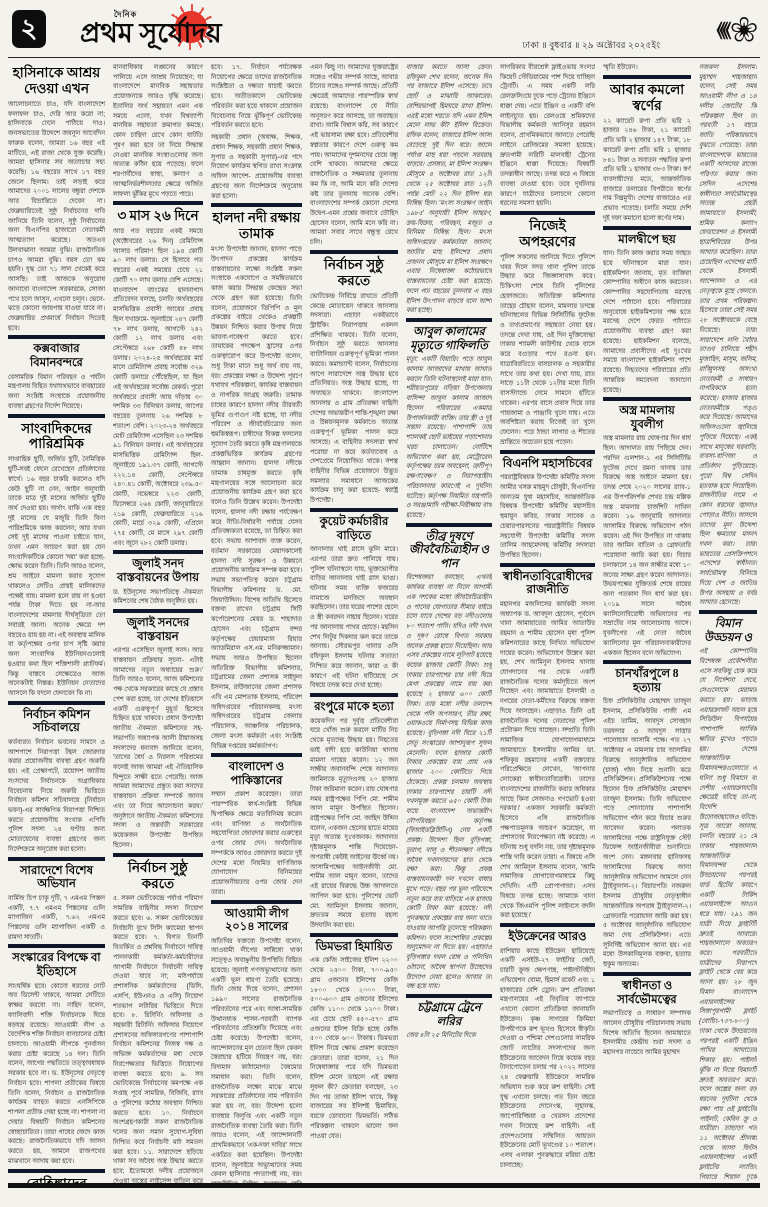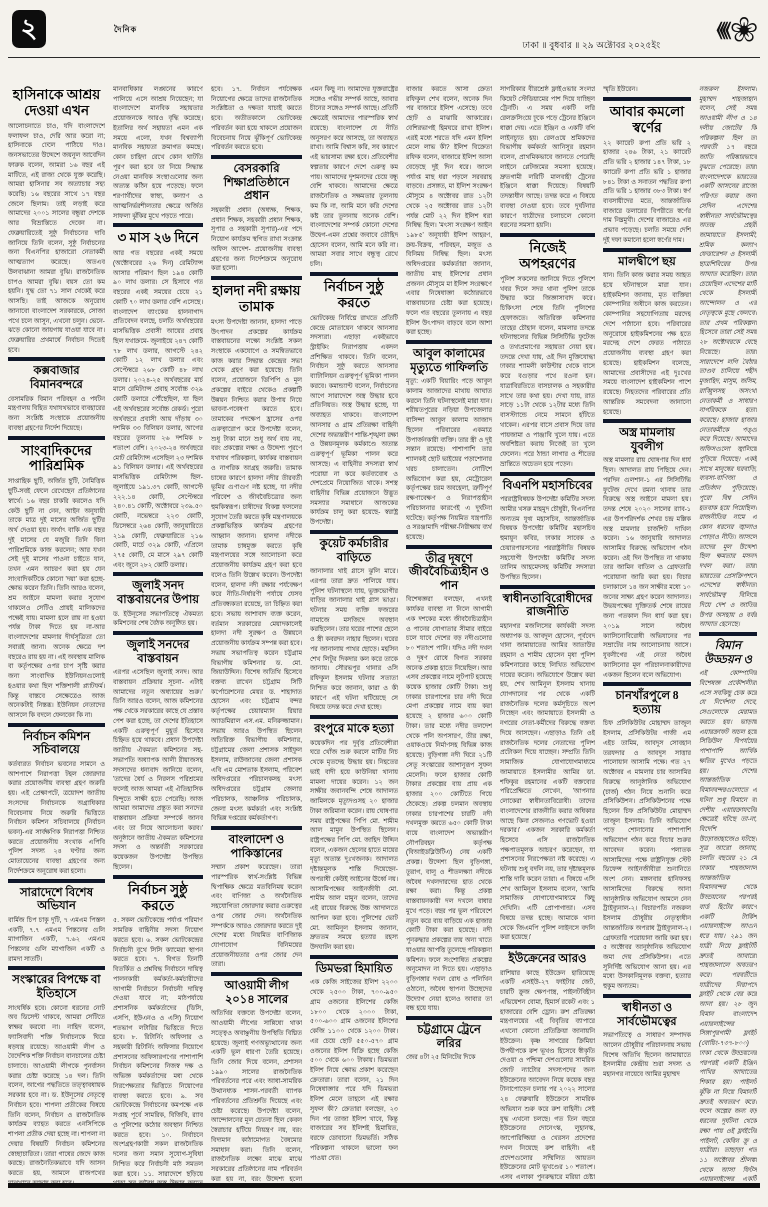--- a/index.html
+++ b/index.html
@@ -41,25 +41,25 @@
     font-family:"Liberation Serif",serif;font-weight:bold;font-size:30px;color:#111;
   }
   .dateline{position:absolute;right:100px;top:20px;font-size:9px;color:#222;margin-top:8px;}
   .ornament{position:absolute;right:2px;top:2px;display:flex;align-items:center;gap:2px;color:#111;}
   .ornament .chev{font-size:18px;font-weight:bold;letter-spacing:-3px;}
   .ornament .emblem{font-size:34px;line-height:34px;}
   .header-rule{position:absolute;top:57px;left:8px;right:8px;height:0;border-top:1.5px solid #2a2a2a;}
   
   .columns{
     position:absolute;top:62px;left:8px;right:8px;bottom:24px;
-    display:flex;gap:8px;overflow:hidden;margin-top:22px;
+    display:flex;gap:8px;overflow:hidden;
   }
   .col{overflow:hidden;flex:none;}
   .col-1{width:97px;} .col-2{width:90px;} .col-3{width:91px;} .col-4{width:88px;}
-  .col-5{width:86px;} .col-6{width:95px;} .col-7{width:88px;} .col-8{width:58px;font-style:italic;}
+  .col-5{width:86px;font-style:italic;} .col-6{width:95px;} .col-7{width:88px;} .col-8{width:58px;font-style:italic;}
   .art-text{
     font-size:6.4px;line-height:1.52;text-align:justify;color:#262626;
     word-break:break-word;margin:0 0 2px 0;
   }
   .headline{
     font-family:"Liberation Serif",serif;font-weight:bold;text-align:center;color:#050505;
     font-size:11.5px;line-height:1.18;padding:3px 0 2px 0;margin-top:3px;
     border-top:4px solid #0f172a;
   }
   .headline.xl{font-size:13.5px;}
@@ -69,20 +69,24 @@
   }
 </style>
 </head>
 <body>
 
 <div class="header">
   <div class="brand">
     <div class="pagenum-box">২</div>
     <div class="masthead-wrap">
       <span class="daily-label">দৈনিক</span>
+      <div class="masthead">
+        <span class="sun"></span>
+        <span>প্রথম সূর্যোদয়</span>
+      </div>
     </div>
   </div>
   <div class="dateline">ঢাকা ॥ বুধবার ॥ ২৯ অক্টোবর ২০২৫ইং</div>
   <div class="ornament">
     <span class="chev">⟪⟪</span>
     <span class="emblem">❀</span>
   </div>
 </div>
 <div class="header-rule"></div>
 
@@ -108,21 +112,20 @@
       <div class="art-text">আর গত বছরের একই সময়ে (অক্টোবরের ২৬ দিন) রেমিট্যান্স আসার পরিমাণ ছিল ১৯৪ কোটি ৯০ লাখ ডলার। সে হিসাবে গত বছরের একই সময়ের চেয়ে ২১ কোটি ৭০ লাখ ডলার বেশি এসেছে। বাংলাদেশ ব্যাংকের হালনাগাদ প্রতিবেদন বলছে, চলতি অর্থবছরের মাসভিত্তিক প্রবাসী আয়ের প্রবাহ ছিল যথাক্রমে- জুলাইয়ে ২৪৭ কোটি ৭৮ লাখ ডলার, আগস্টে ২৪২ কোটি ১২ লাখ ডলার এবং সেপ্টেম্বরে ২৬৮ কোটি ৪৮ লাখ ডলার। ২০২৪-২৫ অর্থবছরের মার্চ মাসে রেমিট্যান্স প্রবাহ সর্বোচ্চ ৩২৯ কোটি ডলারে পৌঁছেছিল, যা ছিল এই অর্থবছরের সর্বোচ্চ রেকর্ড। পুরো অর্থবছরে প্রবাসী আয় দাঁড়ায় ৩০ দশমিক ৩৩ বিলিয়ন ডলার, আগের বছরের তুলনায় ২৬ দশমিক ৮ শতাংশ বেশি। ২০২৩-২৪ অর্থবছরে মোট রেমিট্যান্স এসেছিল ২৩ দশমিক ৯১ বিলিয়ন ডলার। এই অর্থবছরের মাসভিত্তিক রেমিট্যান্স ছিল- জুলাইয়ে ১৯১.৩৭ কোটি, আগস্টে ২২২.১৪ কোটি, সেপ্টেম্বরে ২৪০.৪১ কোটি, অক্টোবরে ২৩৯.৫০ কোটি, নভেম্বরে ২২৩ কোটি, ডিসেম্বরে ২৬৪ কোটি, জানুয়ারিতে ২১৯ কোটি, ফেব্রুয়ারিতে ২১৬ কোটি, মার্চে ৩২৯ কোটি, এপ্রিলে ২৭৫ কোটি, মে মাসে ২৯৭ কোটি এবং জুনে ২৮২ কোটি ডলার।</div>
       <div class="headline">জুলাই সনদ বাস্তবায়নের উপায়</div>
       <div class="art-text">ড. ইউনূসের সভাপতিত্বে ঐকমত্য কমিশনের শেষ বৈঠক অনুষ্ঠিত হয়।</div>
       <div class="headline">জুলাই সনদের বাস্তবায়ন</div>
       <div class="art-text">এরপর এসেছিল জুলাই সনদ। আর বাস্তবায়ন প্রক্রিয়ার সূচনা- এটাই আমাদের নতুন অধ্যায়ের শুরু।' তিনি আরও বলেন, আজ কমিশনের পক্ষ থেকে সরকারের কাছে যে প্রস্তাব পেশ করা হচ্ছে, তা দেশের ইতিহাসে একটি গুরুত্বপূর্ণ মুহূর্ত হিসেবে চিহ্নিত হয়ে থাকবে। প্রধান উপদেষ্টা জাতীয় ঐকমত্য কমিশনের সহ-সভাপতি অধ্যাপক আলী রীয়াজসহ সদস্যদের ধন্যবাদ জানিয়ে বলেন, 'তাদের ধৈর্য ও নিরলস পরিশ্রমের ফলেই আজ আমরা এই ঐতিহাসিক বিন্দুতে সাক্ষী হতে পেরেছি। আজ আমরা আমাদের প্রস্তুত করা সনদের বাস্তবায়ন প্রক্রিয়া সম্পর্কে জানব এবং তা নিয়ে আলোচনা করব।' অনুষ্ঠানে জাতীয় ঐকমত্য কমিশনের সদস্য ও অন্তর্বর্তী সরকারের কয়েকজন উপদেষ্টা উপস্থিত ছিলেন।</div>
       <div class="headline xl">নির্বাচন সুষ্ঠু করতে</div>
       <div class="art-text">৫. সকল ভোটকেন্দ্রে পর্যাপ্ত পরিমাণ সামরিক বাহিনীর সদস্য নিয়োগ করতে হবে। ৬. সকল ভোটকেন্দ্রের নির্বাচনী বুথে সিসি ক্যামেরা স্থাপন করতে হবে। ৭. বিগত তিনটি বিতর্কিত ও প্রশ্নবিদ্ধ নির্বাচনে দায়িত্ব পালনকারী কর্মকর্তা-কর্মচারীদের আগামী নির্বাচনে নির্বাচনী দায়িত্ব দেওয়া যাবে না; মাঠপর্যায়ে প্রশাসনিক কর্মকর্তাদের (ডিসি, এসপি, ইউএনও ও এসি) নিয়োগ শতভাগ লটারির ভিত্তিতে দিতে হবে। ৮. রিটার্নিং অফিসার ও সহকারী রিটার্নিং অফিসার নিয়োগে প্রশাসনের অফিসারগণের পাশাপাশি নির্বাচন কমিশনের নিজস্ব দক্ষ ও অভিজ্ঞ কর্মকর্তাদের মধ্য থেকে নিরপেক্ষতার ভিত্তিতে নিয়োগের ব্যবস্থা করতে হবে। ৯. সব ভোটকেন্দ্রে নির্বাচনের কমপক্ষে এক সপ্তাহ পূর্বে সামরিক, বিজিবি, র‌্যাব ও পুলিশের কঠোর অবস্থান নিশ্চিত করতে হবে। ১০. নির্বাচনে অংশগ্রহণকারী সকল রাজনৈতিক দলের জন্য সমান সুযোগ-সুবিধা নিশ্চিত করে নির্বাচনী মাঠ সমতল করা হবে। ১১. সারাদেশে ছড়িয়ে থাকা সব অবৈধ অস্ত্র উদ্ধার করতে হবে; ইতোমধ্যে দলীয় প্রয়োজনে দেওয়া অস্ত্রের লাইসেন্স বাতিল করে তা সরকারের নিকট জমা করতে হবে। ১২. নির্বাচনী এলাকার অবৈধ অস্ত্র ব্যবহার করে পেশার ও আতঙ্ক সৃষ্টি করার সঙ্গে জড়িতদের গ্রেফতার করে আইনের আওতায় আনতে হবে। ১৩. ভোটারদের নিরাপদে ভোটকেন্দ্রে যাতায়াত নিশ্চিত করতে নির্বাচনী এলাকার ভেতর ও বহিঃস্থ স্থানে সম্ভাব্য তৎপরতা সেনা নজরে নিলে অস্ত্রধারীদের দমন করতে হবে। ১৪. ভোটার তালিকায় ভোটারদের ছবি স্পষ্ট না হলে তা নাগোদল করে চূড়ান্ত তালিকা পোলিং এজেন্টদের ব্যবস্থাপনায় সরবরাহ করতে হবে। ১৫. নির্বাচনী কাজে নিয়োজিত পোলিং, প্রিজাইডিং অফিসার, আনসার ও আইন-শৃঙ্খলা কর্মকর্তা-কর্মচারীদের পোর্টালের মাধ্যমে ভোট প্রদানের সুযোগ দিতে হবে। ১৬. প্রবাসী ভোটারদের ভোট প্রদানের পদ্ধতি সহজ করতে ভোটার আইডি কার্ড বা পাসপোর্ট যেকোনো একটির মাধ্যমে ভোট প্রদানের সুযোগ দেওয়া হোক; রেজিস্টার্ড প্রবাসী ভোটারদের ভোট রাজনৈতিক দলগুলোকে যৌক্তিক সময়ে সরবরাহ করতে</div>
     </div>
     <div class="col col-3">
       <div class="art-text">হবে। ১৭. নির্বাচন পর্যবেক্ষক নিয়োগের ক্ষেত্রে তাদের রাজনৈতিক সংশ্লিষ্টতা ও দক্ষতা যাচাই করতে হবে। অতীতকালে ভোটকেন্দ্র পরিবর্তন করা হয়ে থাকলে প্রয়োজন বিবেচনায় নিয়ে ঝুঁকিপূর্ণ ভোটকেন্দ্র পরিবর্তন করতে হবে।</div>
-      <div class="headline">বেসরকারি শিক্ষাপ্রতিষ্ঠানে প্রধান</div>
       <div class="art-text">সহকারী প্রধান (অধ্যক্ষ, শিক্ষক, প্রধান শিক্ষক, সহকারী প্রধান শিক্ষক, সুপার ও সহকারী সুপার)-এর পদে নিয়োগ কার্যক্রম স্থগিত রাখা সংক্রান্ত অফিস আদেশ- প্রয়োজনীয় ব্যবস্থা গ্রহণের জন্য নির্দেশক্রমে অনুরোধ করা হলো।</div>
       <div class="headline xl">হালদা নদী রক্ষায় তামাক</div>
       <div class="art-text">মৎস্য উপদেষ্টা জানান, হালদা পাড়ে উৎপাদন প্রকল্পের কার্যক্রম বাস্তবায়নের লক্ষ্যে সংশ্লিষ্ট সকল সংস্থাকে একযোগে ও সমন্বিতভাবে কাজ করার সিদ্ধান্ত কেন্দ্রের সভা থেকে গ্রহণ করা হয়েছে। তিনি বলেন, প্রয়োজনে ডিপিপি ও মূল প্রকল্পের বাইরে থেকেও প্রকল্পটি উন্নয়ন নিশ্চিত করার উপায় নিয়ে ভাবনা-গবেষণা করতে হবে। তামাকের পদক্ষেপ হ্রাসের ওপর গুরুত্বারোপ করে উপদেষ্টা বলেন, শুধু টাকা মানে শুধু অর্থ ব্যয় নয়, বরং প্রকল্পের লক্ষ্য ও উদ্দেশ্য পূরণে যথাযথ পরিকল্পনা, কার্যকর বাস্তবায়ন ও নাগরিক আগ্রহ জরুরি। তামাক চাষের কারণে হালদা নদীর তীরবর্তী ভূমির গুণাগুণ নষ্ট হচ্ছে, যা নদীর পরিবেশ ও জীববৈচিত্র্যের জন্য হুমকিস্বরূপ। চাষীদের বিকল্প ফসলের সুযোগ তৈরি করতে কৃষি মন্ত্রণালয়কে প্রকল্পভিত্তিক কার্যক্রম গ্রহণের আহ্বান জানান। হালদা নদীকে তামাক চাষমুক্ত করতে কৃষি মন্ত্রণালয়ের সঙ্গে আলোচনা করে প্রয়োজনীয় কার্যক্রম গ্রহণ করা হবে বলেও তিনি উল্লেখ করেন। উপদেষ্টা বলেন, হালদা নদী রক্ষার পর্যবেক্ষণ করে নীতি-নির্ধারণী পর্যায়ে যেসব প্রতিবন্ধকতা রয়েছে, তা চিহ্নিত করা হবে। সভায় আশাবাদ ব্যক্ত করেন, বর্তমান সরকারের মেয়াদকালেই হালদা নদী সুরক্ষণ ও উন্নয়নে প্রয়োজনীয় কার্যক্রম সম্পন্ন করা হবে। সভায় সভাপতিত্ব করেন চট্টগ্রাম বিভাগীয় কমিশনার ড. মো. জিয়াউদ্দিন। বিশেষ অতিথি হিসেবে বক্তব্য রাখেন চট্টগ্রাম সিটি কর্পোরেশনের মেয়র ড. শাহাদাত হোসেন এবং চট্টগ্রাম বন্দর কর্তৃপক্ষের চেয়ারম্যান রিয়ার অ্যাডমিরাল এস.এম. মনিরুজ্জামান। সভায় আরও উপস্থিত ছিলেন অতিরিক্ত বিভাগীয় কমিশনার, চট্টগ্রামের জেলা প্রশাসক সাইফুল ইসলাম, রাউজানের জেলা প্রশাসক এবি এম মোশতাক ইসলাম, পরিবেশ অধিদপ্তরের পরিচালকসহ মৎস্য অধিদপ্তরের চট্টগ্রাম জেলার পরিচালক, আঞ্চলিক পরিচালক, জেলা মৎস্য কর্মকর্তা এবং সংশ্লিষ্ট বিভিন্ন দপ্তরের কর্মকর্তাগণ।</div>
       <div class="headline">বাংলাদেশ ও পাকিস্তানের</div>
       <div class="art-text">সম্মান প্রকাশ করেছেন। তারা পারস্পরিক স্বার্থ-সংশ্লিষ্ট বিভিন্ন দ্বিপাক্ষিক ক্ষেত্রে মতবিনিময় করেন এবং বাণিজ্য ও অর্থনৈতিক সহযোগিতা জোরদার করার গুরুত্বের ওপর জোর দেন। অর্থনৈতিক সম্পর্ককে আরও জোরদার করতে দুই দেশের মধ্যে নিয়মিত বাণিজ্যিক যোগাযোগ বিনিময়ের প্রয়োজনীয়তার ওপর জোর দেন তারা।</div>
       <div class="headline">আওয়ামী লীগ ২০১৪ সালের</div>
       <div class="art-text">অতিথির বক্তব্যে উপদেষ্টা বলেন, আওয়ামী লীগের সান্নিধ্যে থাকা সত্ত্বেও অবাঞ্ছনীয় উপস্থিতি বিঘ্নিত হয়েছে। জুলাই গণঅভ্যুত্থানের জন্য একটি ভুল ধারণা তৈরি হয়েছে। তিনি জোর দিয়ে বলেন, প্রশাসন ১৯৯০ সালের রাজনৈতিক পরিবর্তনের পরে এবং আধা-সামরিক উত্থানধ্যক শাসন-পরবর্তী ব্যাপক পরিবর্তনের প্রতিশ্রুতি দিয়েছে এবং চেষ্টা করেছে। উপদেষ্টা বলেন, আন্দোলনের মূল চেতনা ছিল কেবল স্বৈরাচার হটিয়ে নিয়ন্ত্রণ নয়, বরং বিদ্যমান কাঠামোগত বৈষম্যের সমাধান করা। তিনি বলেন, রাজনৈতিক লক্ষ্যে মাঝে মাঝে সরকারের প্রতিষ্ঠানের নাম পরিবর্তন করা হয় না, বরং উদ্দেশ্য হলো ব্যবস্থার বিলুপ্তি এবং একটি নতুন রাজনৈতিক ব্যবস্থা তৈরি করা। তিনি আরও বলেন, এই আন্দোলনটি প্রাথমিকভাবে 'এক-দফা দাবির' সাথে একত্রিত করা হয়েছিল। উপদেষ্টা বলেন, জুলাইয়ে অভ্যুত্থানের সময় কেবল হাসিনার পদত্যাগই নয়, বরং রাজনীতির নিষিদ্ধ সংস্কারের দাবি করা হয়েছিল। হাসিনার পতন ও ব্যবস্থার বিলুপ্তি এবং একটি নতুন রাজনৈতিক বন্দোবস্তের দাবিতে এর প্রতি জোর দেওয়া হয়েছিল।</div>
     </div>
     <div class="col col-4">
       <div class="art-text">এমন কিছু না। আমাদের যুক্তরাষ্ট্রের সঙ্গেও গভীর সম্পর্ক আছে, আবার চীনের সঙ্গেও সম্পর্ক আছে। প্রতিটি ক্ষেত্রেই আমাদের পারস্পরিক স্বার্থ রয়েছে। বাংলাদেশ যে নীতি অনুসরণ করে আসছে, তা অব্যাহত রাখা। আমি বিশ্বাস করি, সব কারণে এই ভারসাম্য রক্ষা হবে। প্রতিবেশীর স্বল্পতার কারণে দেশে গুরুত্ব কম পায়। আমাদের দুশমনদের চেয়ে বন্ধু বেশি থাকবে। আমাদের ক্ষেত্রে রাজনৈতিক ও সক্ষমতার তুলনায় কম কি না, আমি মনে করি দেশের কষ্ট তার তুলনায় অনেক বেশি। বাংলাদেশের সম্পর্ক কোনো দেশের উদ্বেগ-এমন প্রশ্নের জবাবে তৌহিদ হোসেন বলেন, আমি মনে করি না। আমরা সবার সাথে বন্ধুত্ব রেখে চলি।</div>

